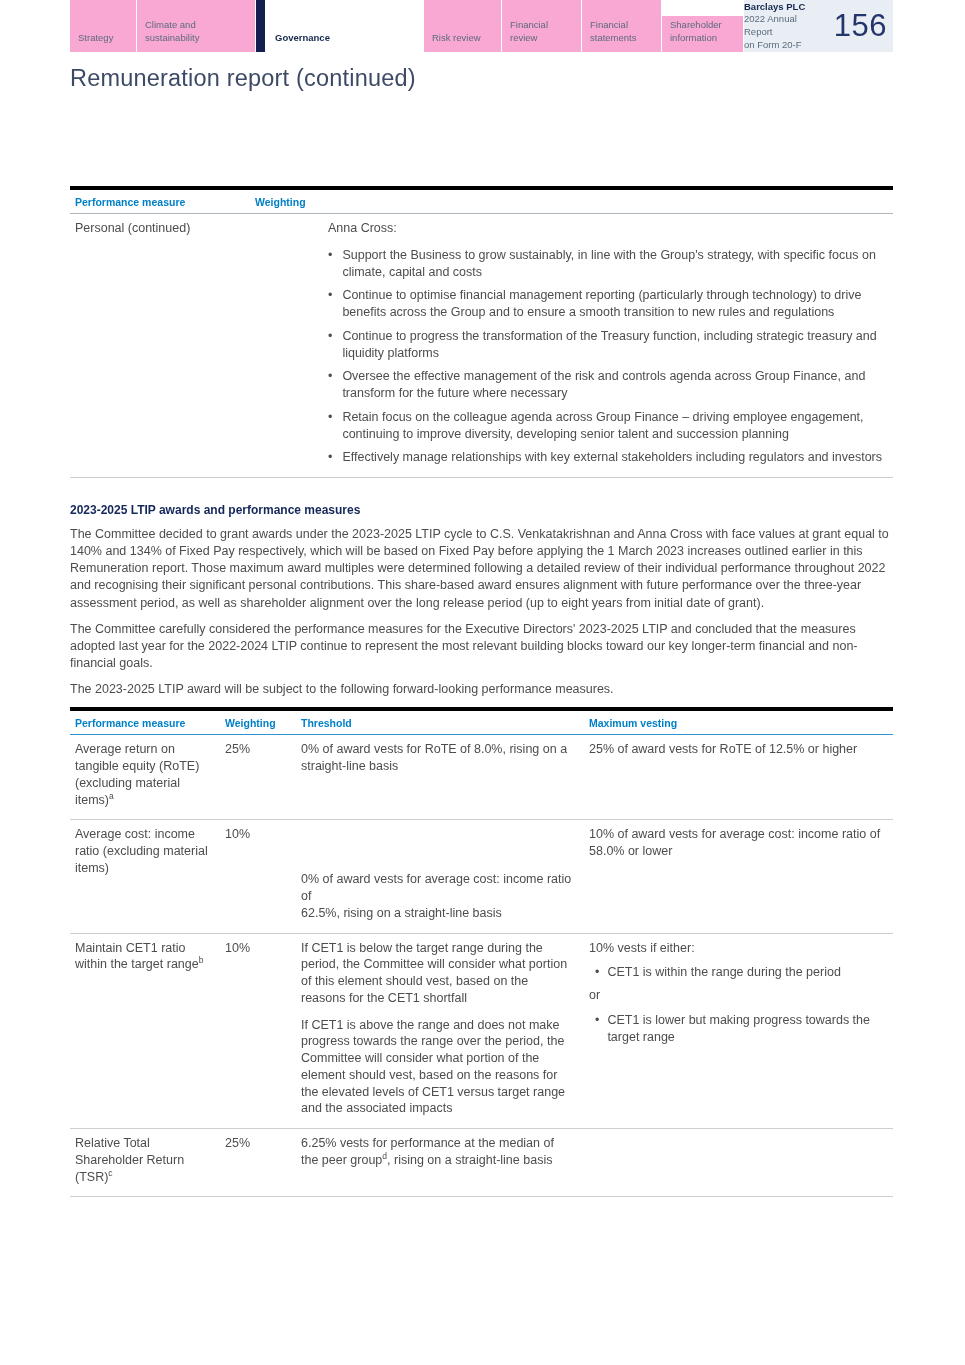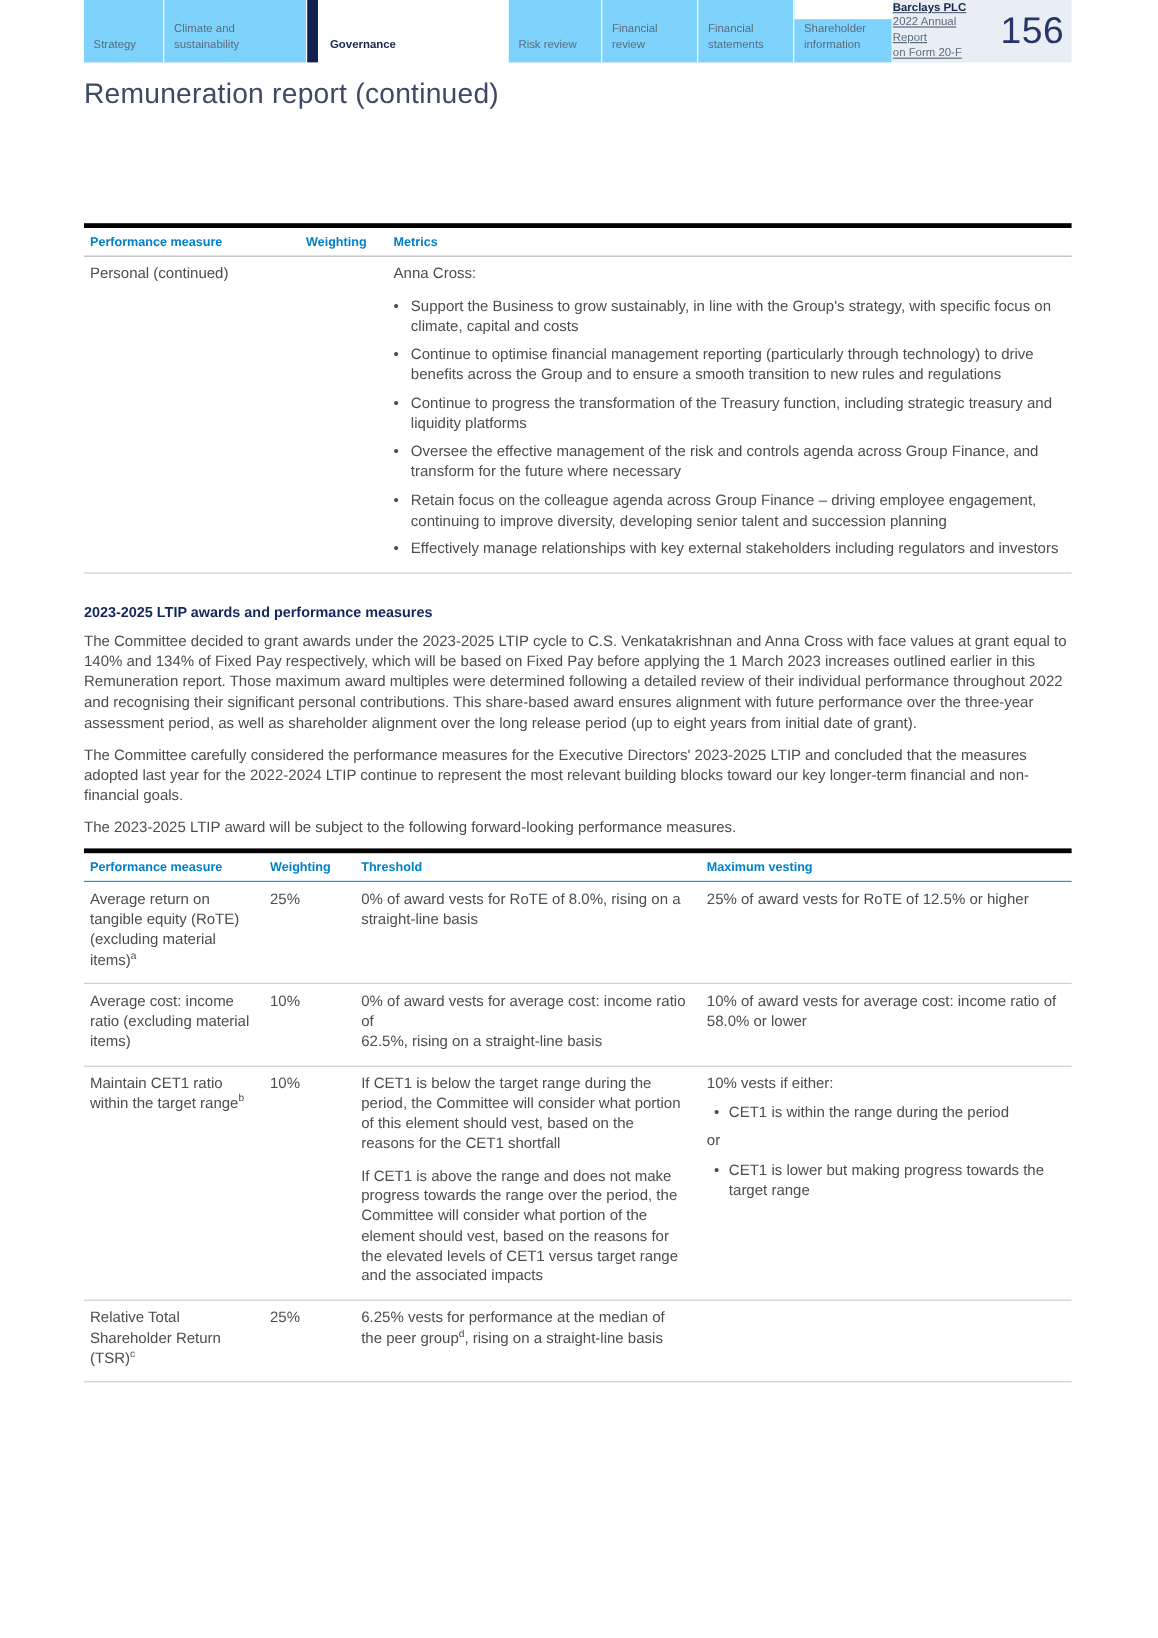--- a/index.html
+++ b/index.html
@@ -8,37 +8,37 @@
     width: 965px; height: 1365px;
     font-family: "Liberation Sans", sans-serif;
     color: #4d4d4d;
     overflow: hidden;
   }
   .page { width: 965px; height: 1365px; padding: 0 70px; position: relative; background:#fff; }
 
   
   .topnav { display: flex; width: 823px; height: 52px; font-size: 9.5px; color: #5b6b7c; }
   .tab {
-    background: #7dd3fc; border-right: 1px solid #ffffff;
+    background: #f9a8d4; border-right: 1px solid #ffffff;
     display: flex; align-items: flex-end; padding: 0 7px 8px 8px; line-height: 1.3;
   }
   .tab.w-strategy { width: 67px; }
   .tab.w-climate { width: 119px; }
   .tab.w-risk { width: 78px; margin-left: 48px; }
   .tab.w-finrev { width: 80px; }
   .tab.w-finstat { width: 80px; }
   .tab.w-share { width: 82px; margin-top: 16px; }
   .tab.active { width: 120px; background: #ffffff; padding: 0; color: #15284f; font-weight: bold; }
   .active-bar { width: 9px; height: 100%; background: #131f4f; }
   .active-label { display: flex; align-items: flex-end; padding: 0 6px 8px 10px; }
   .nav-info {
     flex: 1; background: #e9eef4;
     display: flex; align-items: center; justify-content: flex-end; gap: 13px; padding-right: 6px;
   }
-  .info-text { font-size: 9.5px; line-height: 1.32; color: #5b6b7c; text-decoration: underline; }
+  .info-text { font-size: 9.5px; line-height: 1.32; color: #5b6b7c; }
   .info-brand { color: #15284f; font-weight: bold; }
   .pagenum { font-size: 31px; color: #24356b; letter-spacing: 0.5px; }
 
   
   .title { font-size: 23.5px; font-weight: 400; color: #3d4a66; margin: 13px 0 0 0; letter-spacing: 0.2px; }
 
   
   .tbl { width: 823px; font-size: 12.5px; line-height: 1.34; }
   .thead {
     display: grid; border-top: 4px solid #000000;
@@ -53,21 +53,21 @@
   .t1 .thead { border-bottom: 1px solid #aeb6bd; }
 
   .t2 { margin-top: 9px; }
   .t2 .thead, .t2 .trow { grid-template-columns: 150px 76px 288px 1fr; }
   .t2 .thead { border-bottom: 1px solid #2e93cf; }
 
   .bullets { list-style: none; margin: 10px 0 0 0; padding: 0; display: flex; flex-direction: column; gap: 7px; }
   .bullets li { display: flex; gap: 10px; max-width: 560px; }
   .bdot { flex: 0 0 auto; }
 
-  .preline { white-space: pre-line; }
+  .preline { white-space: pre-line; margin-top: 45px; }
   .p2 { margin-top: 10px; }
   sup { font-size: 8.5px; line-height: 0; }
 
   .mv-li { display: flex; gap: 8px; margin-top: 8px; padding-left: 6px; max-width: 290px; }
   .mv-or { margin-top: 6px; }
 
   
   .section-heading { font-size: 12px; font-weight: bold; color: #14275a; margin: 25px 0 0 0; }
   .para { margin: 9px 0 0 0; font-size: 12.5px; line-height: 1.37; max-width: 823px; }
 </style>
@@ -108,21 +108,20 @@
       <div class="pagenum">156</div>
     </div>
   </header>
 
   <h1 class="title">Remuneration report (continued)</h1>
 
   <section class="tbl t1">
     <div class="thead">
       <div class="cell">Performance measure</div>
       <div class="cell">Weighting</div>
-      <div class="cell last">Metrics</div>
     </div>
     <div class="trow">
       <div class="cell">Personal (continued)</div>
       <div class="cell"></div>
       <div class="cell last">
         <div>Anna Cross:</div>
         <ul class="bullets">
           <li>
               <span class="bdot">•</span>
               <span>Support the Business to grow sustainably, in line with the Group's strategy, with specific focus on climate, capital and costs</span>

